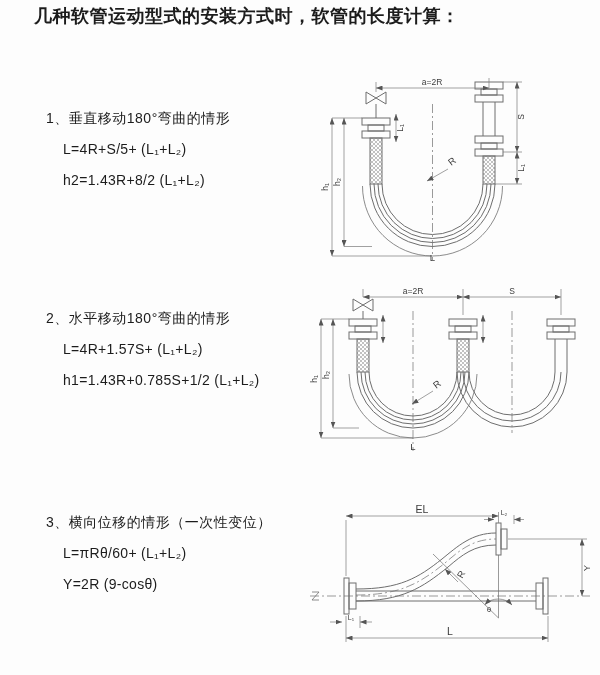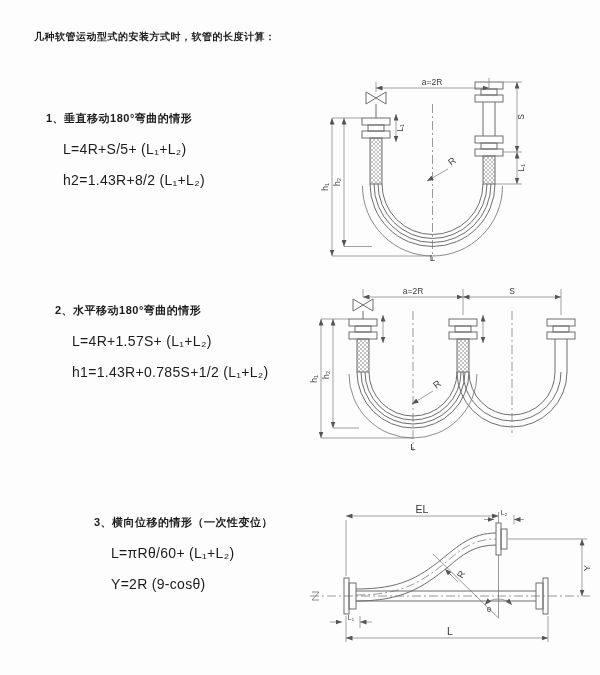--- a/index.html
+++ b/index.html
@@ -1,27 +1,27 @@
 <!DOCTYPE html>
 <html><head>
 <meta charset="utf-8">
 <style>
   html,body{margin:0;padding:0;background:#e8e8e8;}
   .page{
     position:relative;width:600px;height:675px;background:#fdfdfd;
     font-family:"Liberation Sans","DejaVu Sans",sans-serif;color:#1c1c1c;
     overflow:hidden;margin:0 auto;
   }
-  .title{position:absolute;left:34px;top:30px;font-size:10px;font-weight:600;letter-spacing:0.5px;}
+  .title{position:absolute;left:34px;top:4px;font-size:18px;font-weight:600;letter-spacing:0.5px;}
   .sec{position:absolute;width:275px;}
-  .sec .heading{font-size:11px;font-weight:700;line-height:20px;letter-spacing:0.5px;}
+  .sec .heading{font-size:14px;font-weight:400;line-height:20px;letter-spacing:0.5px;}
   .sec .formula{font-size:14px;font-weight:400;line-height:20px;margin:11px 0 0 17px;letter-spacing:0.3px;white-space:nowrap;}
   #s1{left:46px;top:108px;}
-  #s2{left:46px;top:300px;margin-left:9px;}
-  #s3{left:46px;top:512px;margin-left:48px;}
+  #s2{left:46px;top:308px;}
+  #s3{left:46px;top:512px;}
   svg.diag{position:absolute;}
   #d1{left:312px;top:74px;}
   #d2{left:303px;top:283px;}
   #d3{left:298px;top:502px;}
   svg .lbl{fill:#3c3c3c;}
 </style>
 </head>
 <body>
 
 <div class="page">

